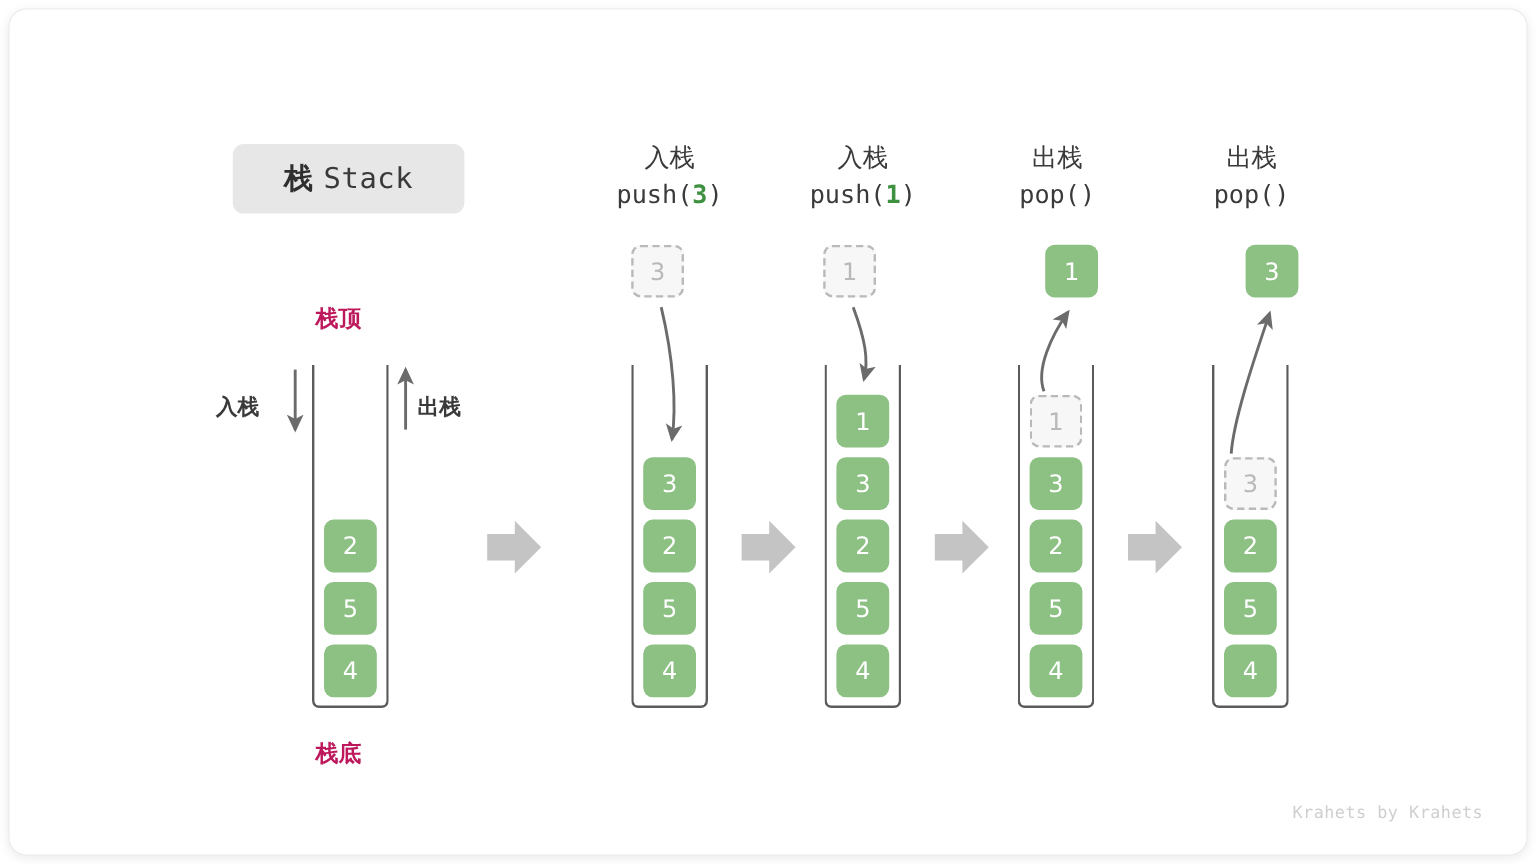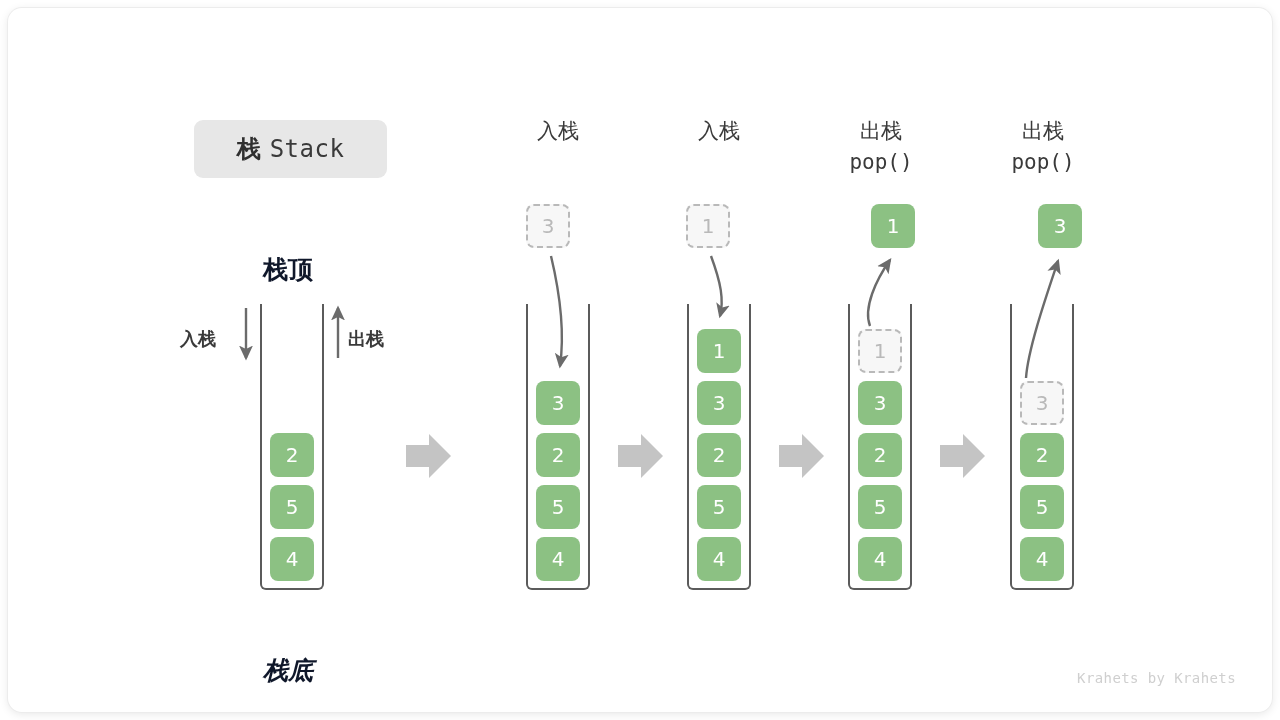--- a/index.html
+++ b/index.html
@@ -33,25 +33,25 @@
     font-size: 24px; font-weight: bold; color: #2f2f2f;
   }
   .title-en {
     font-family: "DejaVu Sans Mono", "Liberation Mono", monospace;
     font-size: 24px; font-weight: normal; color: #3a3a3a; letter-spacing: 0.5px;
   }
 
   
   .lbl-top, .lbl-bottom {
     position: absolute;
-    font-size: 25px; font-weight: bold; color: #0f172a;
+    font-size: 19px; font-weight: bold; color: #be185d;
     white-space: nowrap;
   }
   .lbl-top    { left: 255px; top: 245px; }
-  .lbl-bottom { left: 255px; top: 646px; font-style: italic; }
+  .lbl-bottom { left: 255px; top: 607px; }
 
   .side-label {
     position: absolute;
     font-size: 18px; font-weight: bold; color: #3a3a3a;
     white-space: nowrap;
   }
   .side-in  { left: 172px; top: 319px; }
   .side-out { left: 340px; top: 319px; }
 
   
@@ -136,30 +136,32 @@
   <div class="side-label side-in">入栈</div>
   <div class="side-label side-out">出栈</div>
 
   <div class="stack" style="left:252px; top:296px; height:286px;"></div>
   <div class="cell filled" style="left:262px; top:425px;">2</div>
   <div class="cell filled" style="left:262px; top:477px;">5</div>
   <div class="cell filled" style="left:262px; top:529px;">4</div>
 
   <div class="col-head" style="left:455px; top:108px;">
     <span class="cn">入栈</span>
+    <span class="fn"><span>push(</span><span class="arg">3</span><span>)</span></span>
   </div>
   <div class="cell ghost" style="left:518px; top:196px;">3</div>
   <div class="stack" style="left:518px; top:296px; height:286px;"></div>
   <div class="cell filled" style="left:528px; top:373px;">3</div>
   <div class="cell filled" style="left:528px; top:425px;">2</div>
   <div class="cell filled" style="left:528px; top:477px;">5</div>
   <div class="cell filled" style="left:528px; top:529px;">4</div>
 
   <div class="col-head" style="left:616px; top:108px;">
     <span class="cn">入栈</span>
+    <span class="fn"><span>push(</span><span class="arg">1</span><span>)</span></span>
   </div>
   <div class="cell ghost" style="left:678px; top:196px;">1</div>
   <div class="stack" style="left:679px; top:296px; height:286px;"></div>
   <div class="cell filled" style="left:689px; top:321px;">1</div>
   <div class="cell filled" style="left:689px; top:373px;">3</div>
   <div class="cell filled" style="left:689px; top:425px;">2</div>
   <div class="cell filled" style="left:689px; top:477px;">5</div>
   <div class="cell filled" style="left:689px; top:529px;">4</div>
 
   <div class="col-head" style="left:778px; top:108px;">

